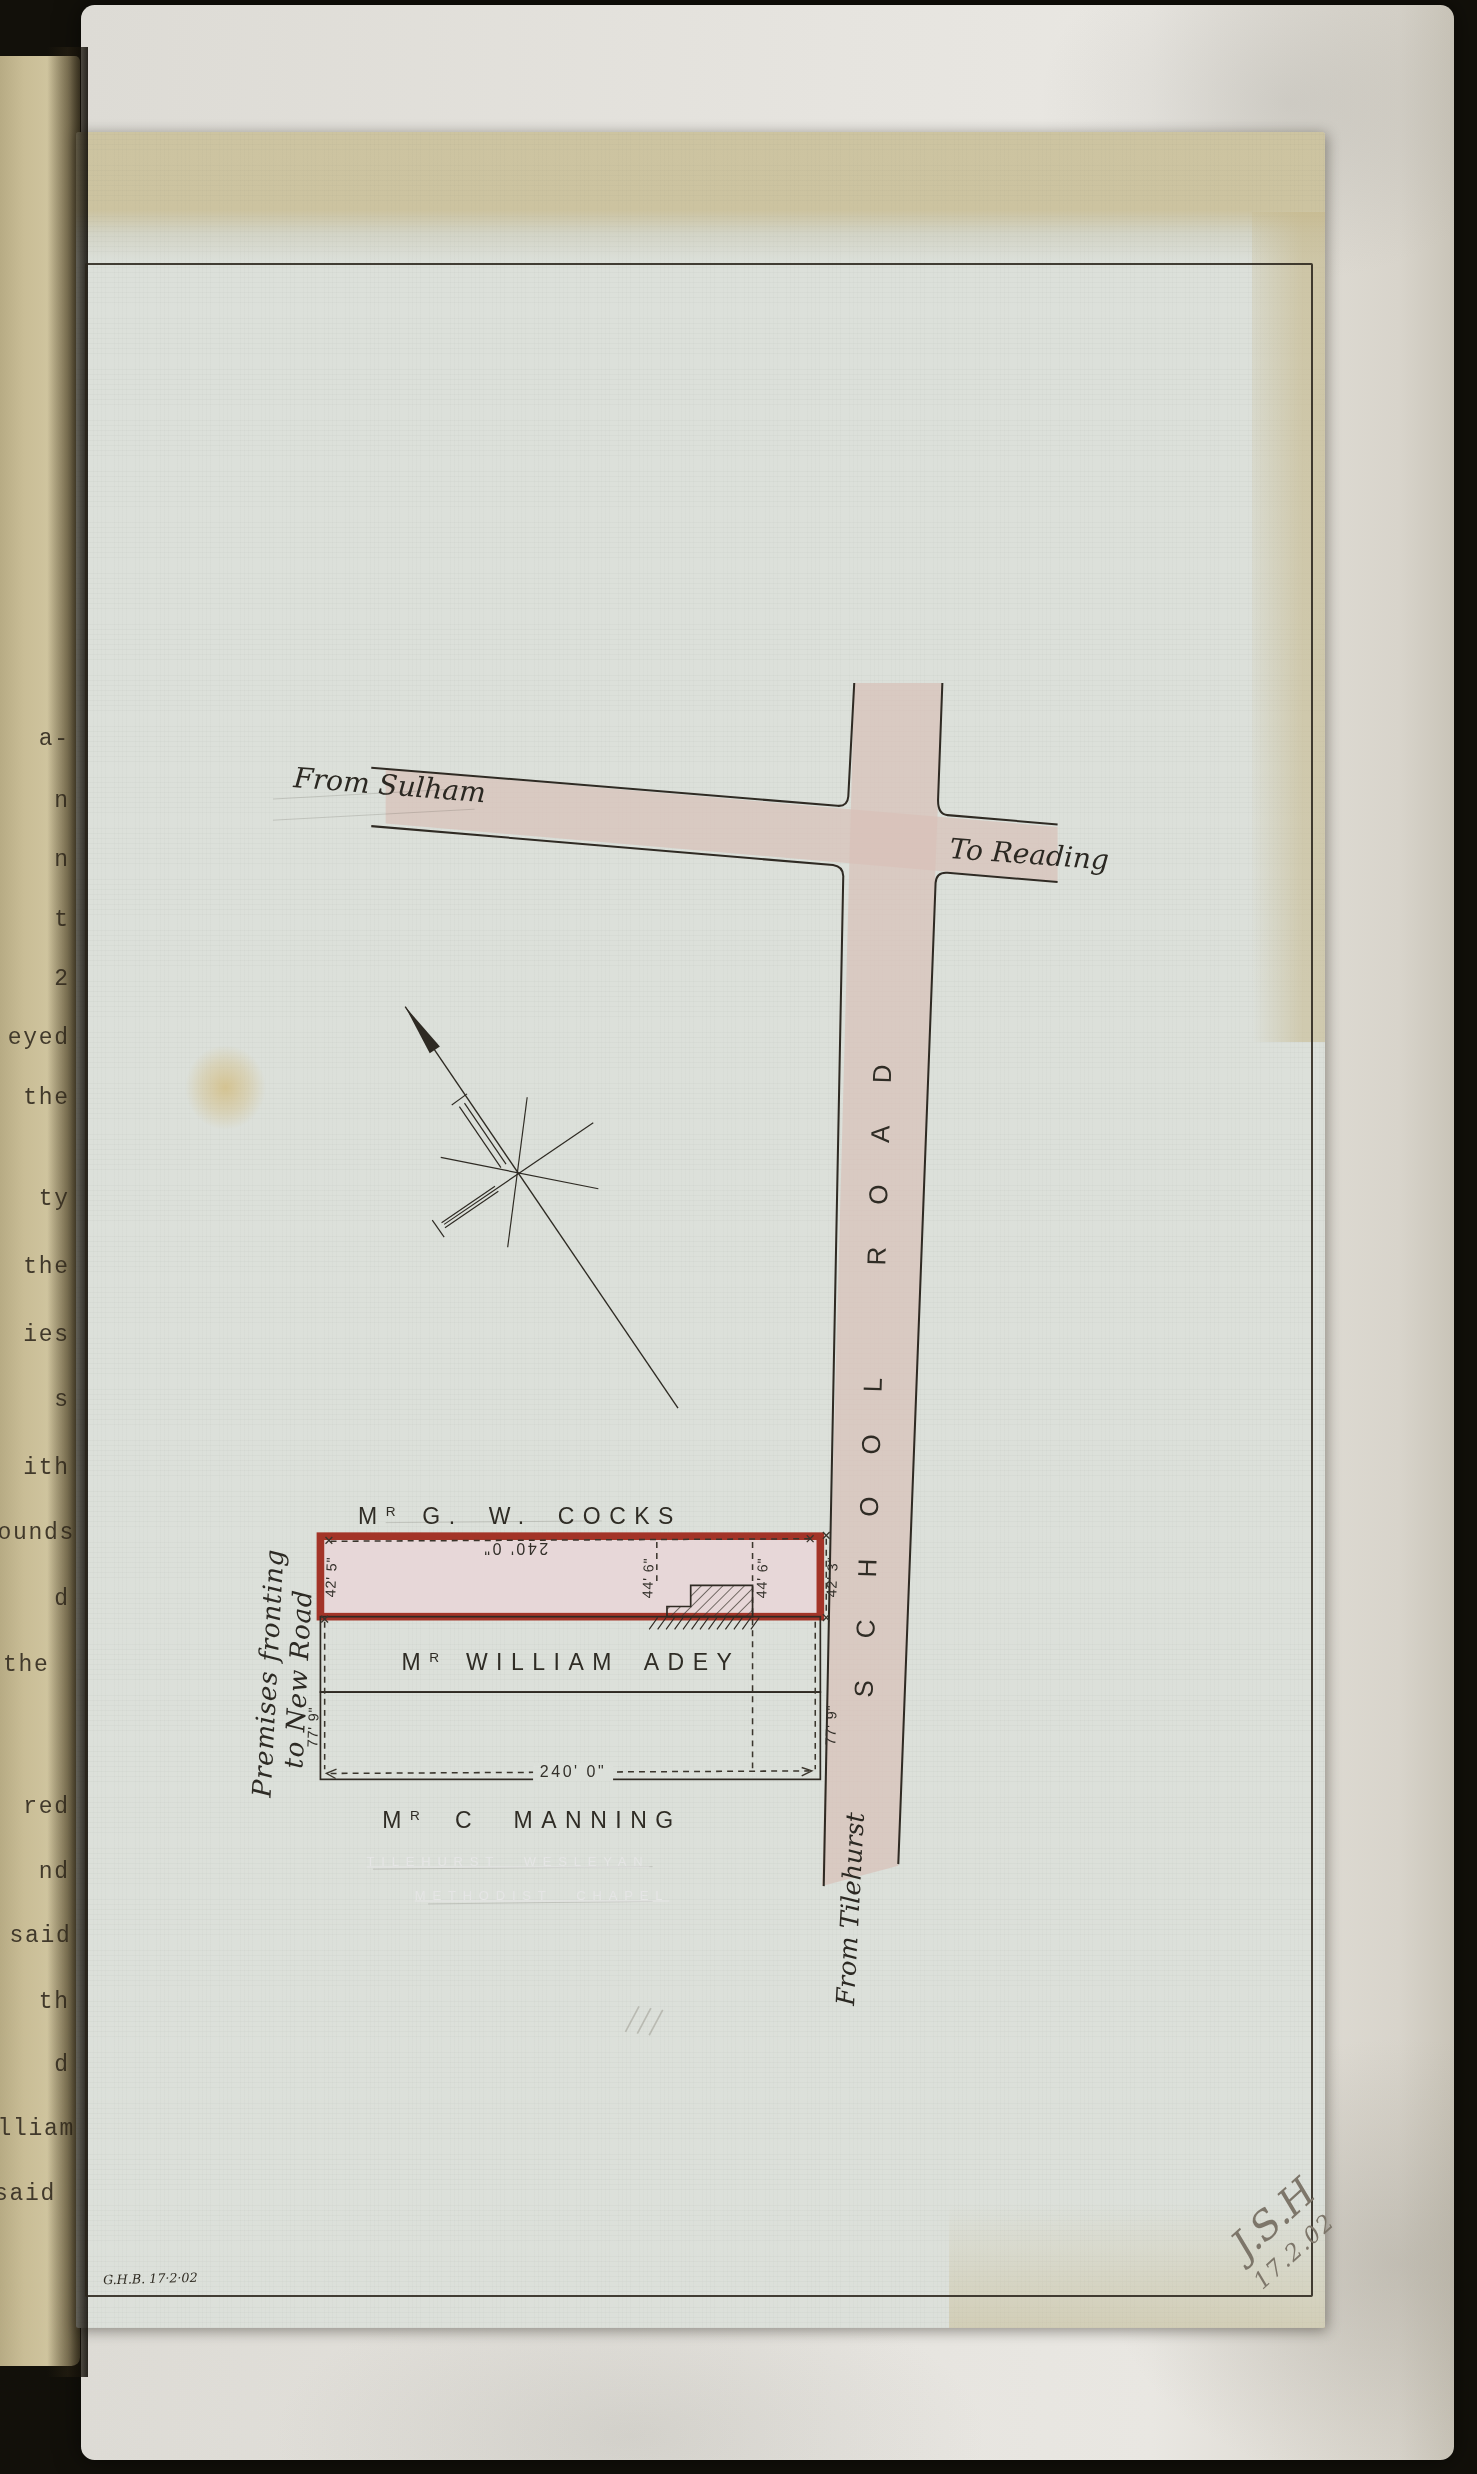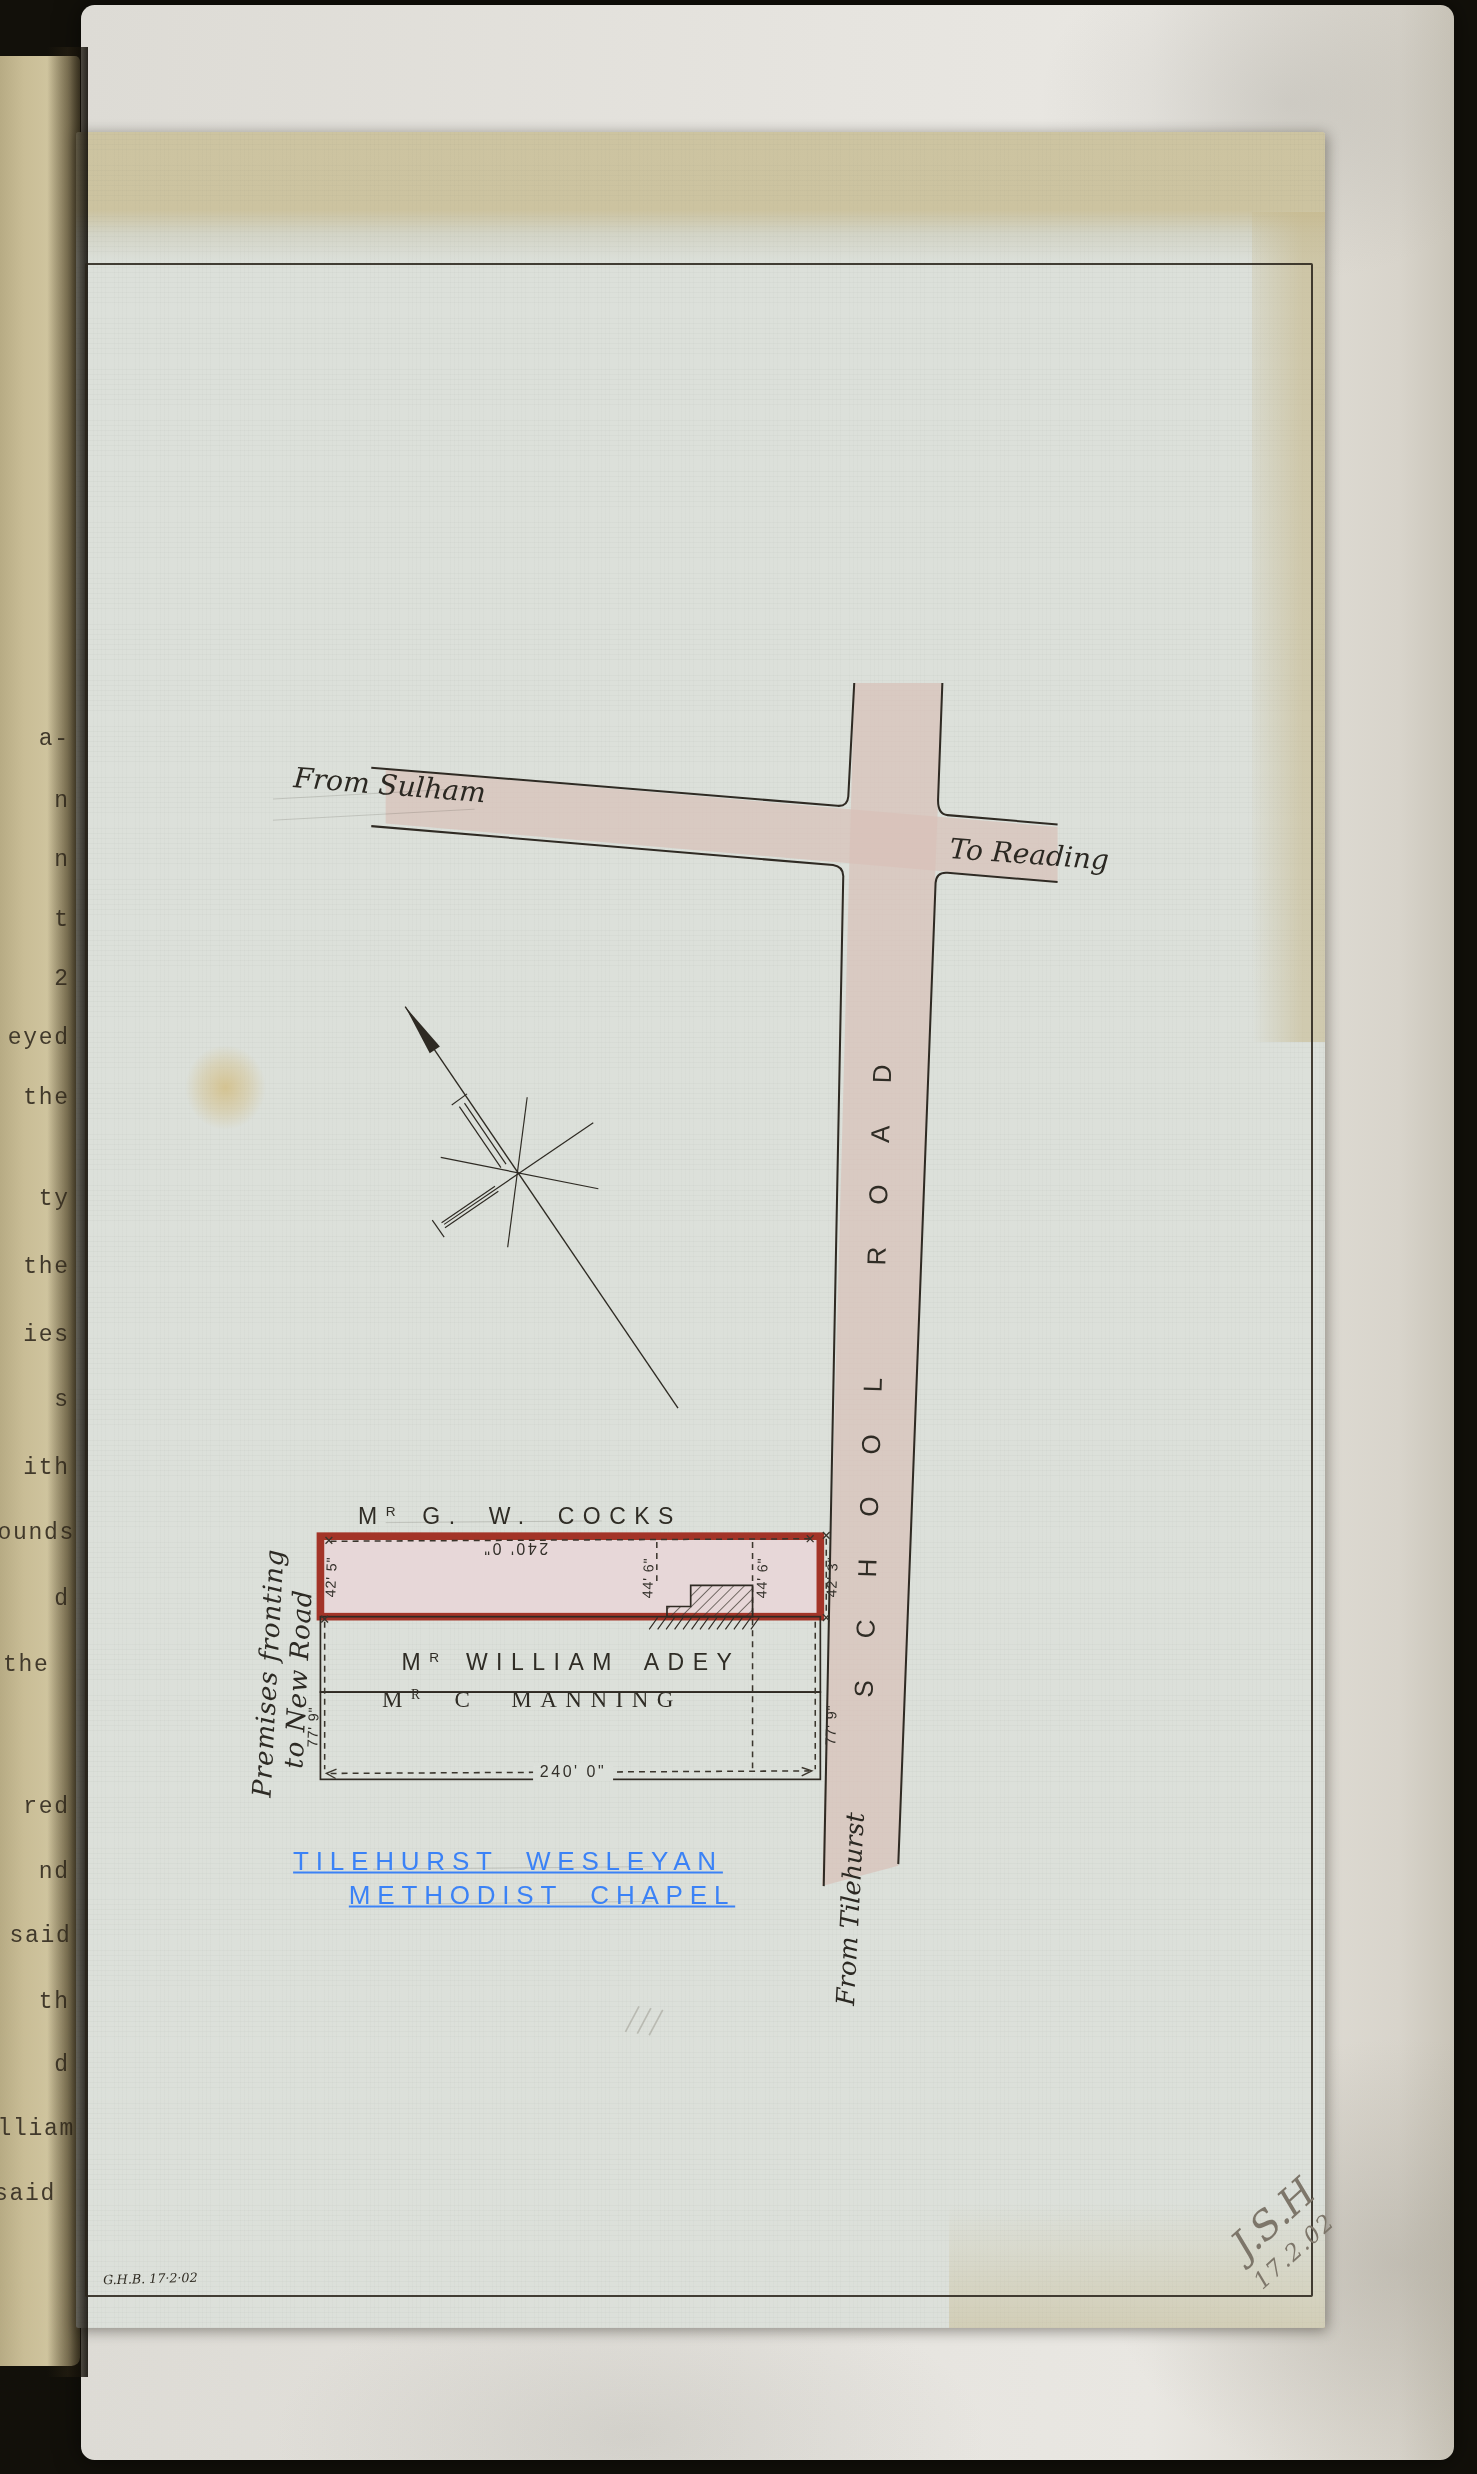--- a/index.html
+++ b/index.html
@@ -44,21 +44,21 @@
   .stamp{position:absolute;left:1027px;top:166px;color:var(--stamp-ink,#5d6d64);opacity:.9;
     font-family:"DejaVu Serif",serif;font-weight:bold;font-size:69px;letter-spacing:12px;white-space:nowrap;}
   .stamp .suffix{font-size:27px;letter-spacing:0;position:relative;top:-34px;margin-left:1.7px;}
   .road-name{position:absolute;font-family:"DejaVu Serif",serif;font-style:italic;font-size:28px;
     color:#2b2822;white-space:nowrap;}
   .plot-label{position:absolute;font-size:23px;letter-spacing:8.5px;word-spacing:10.2px;color:#2f2c25;white-space:nowrap;}
   .plot-label .sup{font-size:13.6px;position:relative;top:-8.5px;letter-spacing:1.7px;}
   .dim{position:absolute;font-size:14.4px;letter-spacing:0.8px;color:var(--ink,#33302a);white-space:nowrap;}
   .dim.big{font-size:16px;letter-spacing:2.5px;}
   .dim.bg{background:var(--plan-page,#dce0da);padding:0 6.8px;}
-  .chapel-line{position:absolute;font-size:26px;letter-spacing:6.8px;word-spacing:13.6px;color:#3b82f6;white-space:nowrap;text-decoration:underline;}
+  .chapel-line{position:absolute;font-size:13px;letter-spacing:6.8px;word-spacing:13.6px;color:#e5e5e5;white-space:nowrap;text-decoration:underline;}
   .premises{position:absolute;font-family:"DejaVu Serif",serif;font-style:italic;font-size:26px;
     letter-spacing:0.8px;color:#2d2a24;white-space:nowrap;}
   .note{position:absolute;font-family:"DejaVu Serif",serif;font-style:italic;font-size:12.7px;color:#2f2b22;white-space:nowrap;}
   .signature{position:absolute;font-family:"DejaVu Serif",serif;font-style:italic;color:var(--pencil,#7d766a);white-space:nowrap;}
   .sig1{font-size:39px;}
   .sig2{font-size:23px;letter-spacing:1.7px;}
 </style>
 </head>
 <body>
 
@@ -187,21 +187,21 @@
   <div class="road-name ctr" style="left:850px;top:1909px;font-size:25.4px;transform:translate(-50%,-50%) rotate(-87deg);">From Tilehurst</div>
 
   <div class="plot-label ctr" style="left:496px;top:1516px;margin-left:24px;">
     <span>M</span><span class="sup">R</span>
     <span>G. W. COCKS</span>
   </div>
   <div class="plot-label ctr" style="left:535px;top:1662px;margin-left:36px;">
     <span>M</span><span class="sup">R</span>
     <span>WILLIAM ADEY</span>
   </div>
-  <div class="plot-label ctr" style="left:532px;top:1700px;word-spacing:18.6px;font-family:Liberation Serif, serif;">
+  <div class="plot-label ctr" style="left:532px;top:1820px;word-spacing:18.6px;">
     <span>M</span><span class="sup">R</span>
     <span>C MANNING</span>
   </div>
 
   <div class="dim big ctr" style="left:515px;top:1548px;transform:translate(-50%,-50%) rotate(180deg);">240' 0"</div>
   <div class="dim big bg ctr" style="left:573px;top:1772px;">240' 0"</div>
   <div class="dim ctr" style="left:331px;top:1577px;transform:translate(-50%,-50%) rotate(-88deg);">42' 5"</div>
   <div class="dim ctr" style="left:832px;top:1577px;transform:translate(-50%,-50%) rotate(-88deg);">42' 3"</div>
   <div class="dim ctr" style="left:648px;top:1578px;transform:translate(-50%,-50%) rotate(-88deg);">44' 6"</div>
   <div class="dim ctr" style="left:762px;top:1578px;transform:translate(-50%,-50%) rotate(-88deg);">44' 6"</div>

